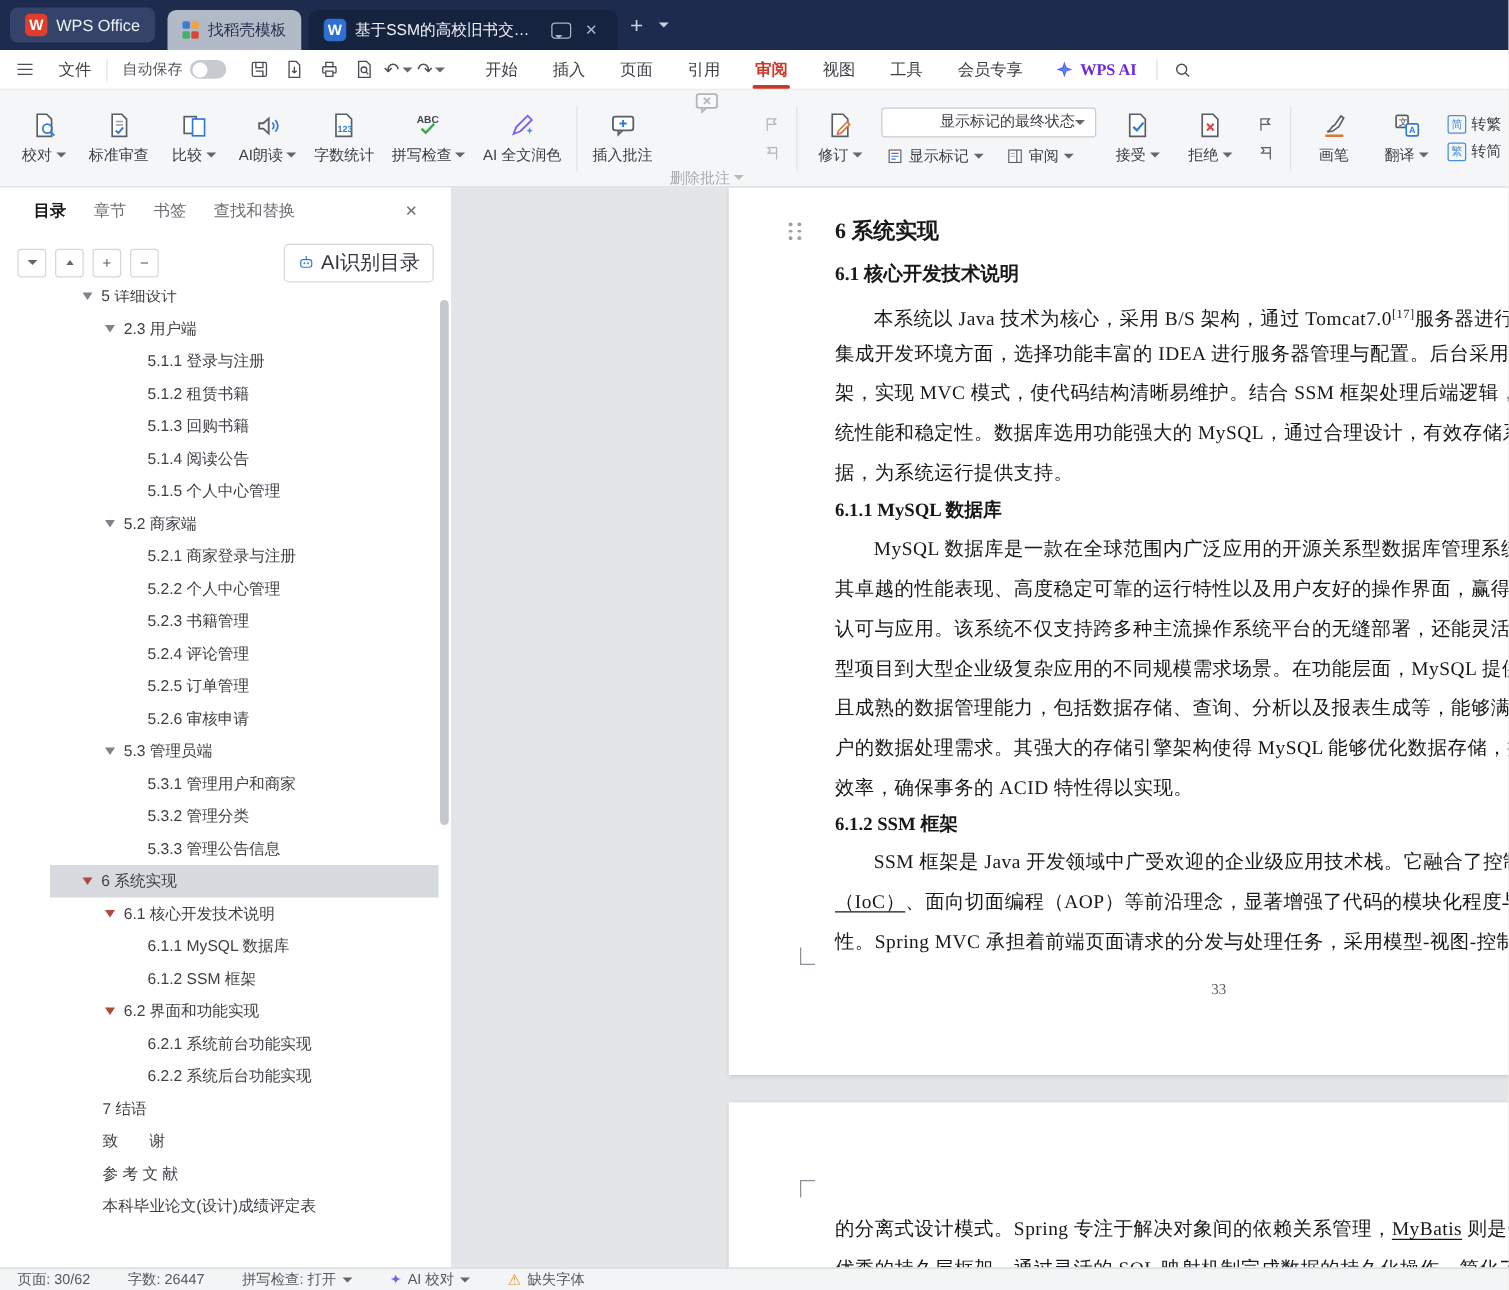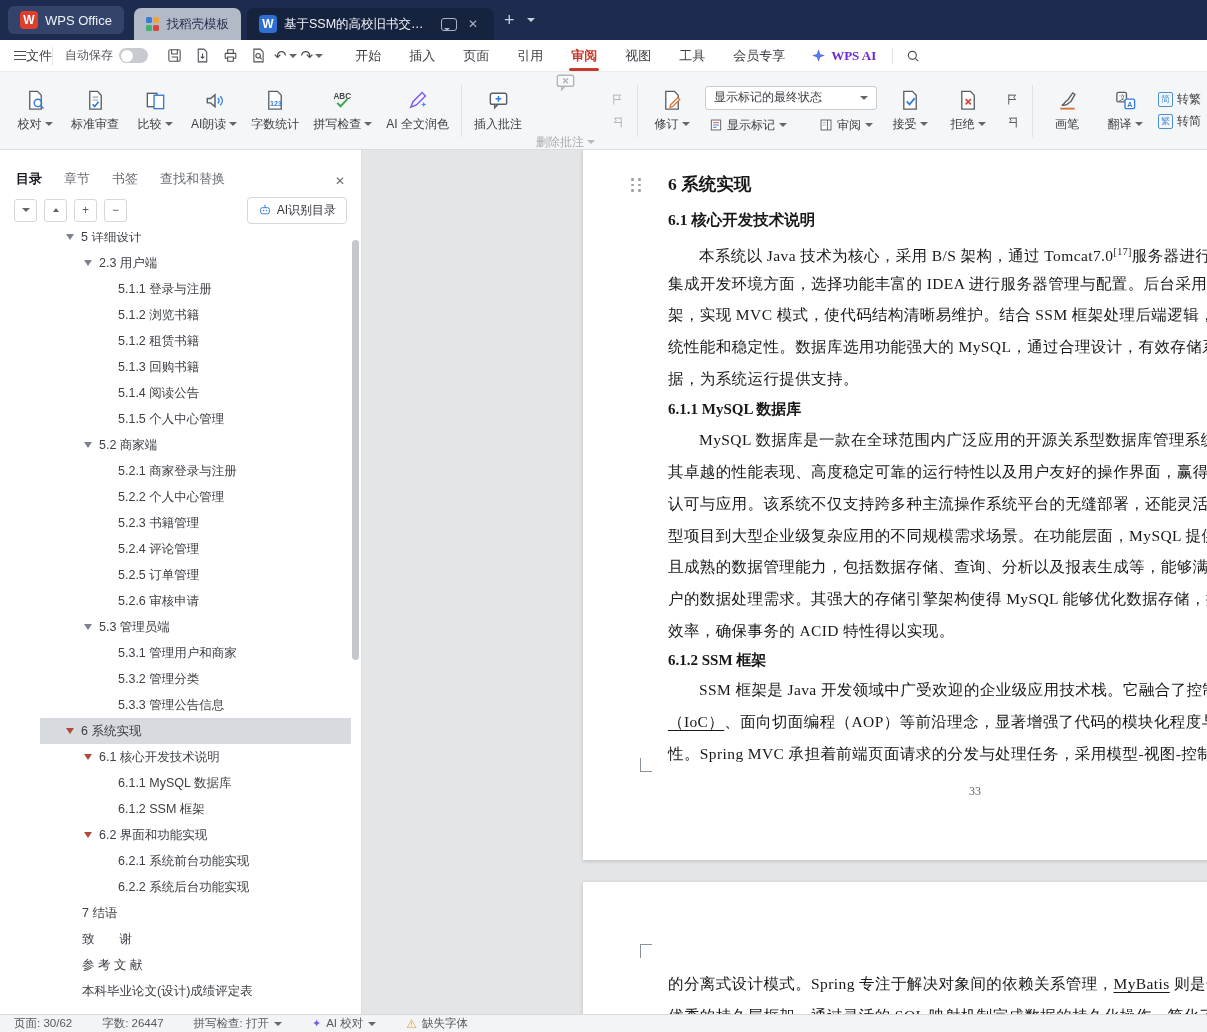--- a/index.html
+++ b/index.html
@@ -25,21 +25,21 @@
   .grid-ic i:nth-child(4){background:#d9453c;}
   .bubble-ic{width:14px;height:11px;border:1.4px solid #aab4c8;border-radius:3px;position:relative;}
   .bubble-ic:after{content:"";position:absolute;left:2px;bottom:-4px;border:3px solid transparent;border-top-color:#aab4c8;}
   .tb-close{color:#aab4c8;font-size:12px;padding:2px 4px;}
   .tb-plus{color:#c9d0de;font-size:18px;padding:0 10px;cursor:pointer;}
   .cdown{display:inline-block;width:0;height:0;border-left:4px solid transparent;border-right:4px solid transparent;border-top:4.5px solid #666;}
   .cdown.light{border-top-color:#c9d0de;margin-left:2px;}
 
   
   .menubar{position:absolute;top:40px;left:0;right:0;height:32px;background:#fff;display:flex;align-items:center;padding:0 14px;box-sizing:border-box;font-size:13px;color:#3c3f44;border-bottom:1px solid #ececec;}
-  .file-btn{display:flex;align-items:center;gap:0;cursor:pointer;border-right:1px solid #e4e4e4;}
+  .file-btn{display:flex;align-items:center;gap:21px;cursor:pointer;padding-right:12px;border-right:1px solid #e4e4e4;}
   .ham{display:inline-flex;flex-direction:column;gap:2.5px;}
   .ham i{width:12px;height:1.6px;background:#4a4d52;display:block;}
   .autosave{display:flex;align-items:center;gap:6px;margin:0 12px;font-size:12px;color:#55585e;}
   .tgl{width:29px;height:15px;border-radius:8px;background:#c7cad0;position:relative;cursor:pointer;}
   .tgl:after{content:"";position:absolute;left:1.5px;top:1.5px;width:12px;height:12px;border-radius:50%;background:#fff;}
   .mico{width:26px;height:24px;display:flex;align-items:center;justify-content:center;cursor:pointer;margin:0 1px;}
   .mico svg{width:17px;height:17px;}
   .undo-redo{display:flex;align-items:center;gap:2px;margin:0 2px;cursor:pointer;font-size:15px;color:#4a4d52;}
   .mtabs{display:flex;align-items:center;margin-left:16px;height:100%;}
   .mtab{padding:0 14px;height:100%;display:flex;align-items:center;cursor:pointer;position:relative;white-space:nowrap;}
@@ -53,37 +53,37 @@
   .ribbon{position:absolute;top:72px;left:0;right:0;height:78px;background:#f5f6f7;border-bottom:1px solid #d9dbdd;display:flex;align-items:center;padding:0 6px;box-sizing:border-box;white-space:nowrap;}
   .rgrp{display:flex;align-items:center;height:68px;}
   .rdiv{width:1px;height:52px;background:#e0e2e4;margin:0 5px;flex:0 0 auto;}
   .rb{display:flex;flex-direction:column;align-items:center;justify-content:center;gap:4px;padding:4px 7px;min-width:44px;font-size:12px;color:#3a3d42;border-radius:4px;cursor:pointer;}
   .rb svg{width:23px;height:23px;}
   .rlab{display:flex;align-items:center;gap:3px;}
   .dis{opacity:.42;gap:40px;}
   .rcol{display:flex;flex-direction:column;gap:5px;justify-content:center;margin:0 4px;}
   .rsmico{width:22px;height:18px;display:flex;align-items:center;justify-content:center;cursor:pointer;}
   .rsmico svg{width:15px;height:15px;}
-  .combo{width:172px;height:24px;border:1px solid #c9ccd1;background:#fff;border-radius:3px;display:flex;align-items:center;justify-content:space-between;padding:0 8px;font-size:12px;color:#3a3d42;cursor:pointer;box-sizing:border-box;}
+  .combo{width:172px;height:24px;border:1px solid #c9ccd1;background:#fff;border-radius:3px;display:flex;align-items:center;justify-content:flex-end;padding:0 8px;font-size:12px;color:#3a3d42;cursor:pointer;box-sizing:border-box;}
   .rsm{display:flex;align-items:center;gap:4px;font-size:12px;color:#3a3d42;cursor:pointer;padding:2px 4px;}
   .rsm svg{width:14px;height:14px;}
   .convrow{display:flex;align-items:center;gap:4px;font-size:12px;color:#3a3d42;cursor:pointer;}
   .chr{display:inline-flex;align-items:center;justify-content:center;width:13px;height:13px;border:1px solid #4a90d9;color:#4a90d9;font-size:9px;border-radius:2px;}
 
   
   .main{position:absolute;top:150px;left:0;right:0;bottom:18px;display:flex;}
   .sidebar{width:362px;background:#fff;border-right:1px solid #dcdcdc;position:relative;box-sizing:border-box;flex:0 0 auto;}
-  .sb-tabs{position:absolute;top:0;left:0;right:0;height:38px;display:flex;align-items:flex-end;padding:0 16px;gap:22px;font-size:13px;color:#6a6d73;box-sizing:border-box;}
+  .sb-tabs{position:absolute;top:0;left:0;right:0;height:38px;display:flex;align-items:center;padding:0 27px;gap:22px;font-size:13px;color:#6a6d73;box-sizing:border-box;}
   .sb-tab{cursor:pointer;}
   .sb-tab.active{color:#16181c;font-weight:bold;}
   .sb-close{margin-left:auto;color:#6a6d73;cursor:pointer;font-size:12px;}
   .sb-tools{position:absolute;top:38px;left:0;right:0;height:44px;display:flex;align-items:center;padding:0 14px;gap:7px;box-sizing:border-box;}
   .sqbtn{width:21px;height:21px;border:1px solid #d5d7da;border-radius:3px;display:flex;align-items:center;justify-content:center;color:#5a5d63;font-size:12px;cursor:pointer;background:#fff;}
   .cup{display:inline-block;width:0;height:0;border-left:3.5px solid transparent;border-right:3.5px solid transparent;border-bottom:4.5px solid #666;}
-  .ai-outline-btn{margin-left:auto;display:flex;align-items:center;gap:5px;border:1px solid #d5d7da;border-radius:4px;padding:4px 10px;font-size:12px;color:#33363b;cursor:pointer;background:#fff;}
+  .ai-outline-btn{margin-left:auto;display:flex;align-items:center;gap:5px;border:1px solid #d5d7da;border-radius:4px;padding:4px 10px;font-size:16px;color:#33363b;cursor:pointer;background:#fff;}
   .ai-outline-btn svg{width:14px;height:14px;}
   .tree{position:absolute;top:82px;left:0;right:10px;bottom:0;overflow:hidden;margin-left:40px;}
   .tree-inner{margin-top:-8px;}
   .ti{height:26px;display:flex;align-items:center;font-size:12.5px;color:#3d4045;padding-left:26px;cursor:pointer;white-space:nowrap;}
   .ti .arr{width:0;height:0;border-left:4.5px solid transparent;border-right:4.5px solid transparent;border-top:6px solid #7d838c;margin-right:7px;flex:0 0 auto;}
   .ti.hot .arr{border-top-color:#b0493c;}
   .ti.l2{padding-left:44px;}
   .ti.l3{padding-left:78px;}
   .ti.noarr{padding-left:42px;}
   .ti.sel{background:#d7dade;}
@@ -335,21 +335,21 @@
         <span class="rlab">
             <span>修订</span>
             <span class="cdown"></span>
           </span>
       </div>
       <div class="rcol">
         <div class="combo">
           <span>显示标记的最终状态</span>
             <span class="cdown"></span>
         </div>
-        <div style="display:flex;gap:24px;">
+        <div style="display:flex;gap:10px;">
           <div class="rsm">
             <svg viewBox="0 0 24 24">
                 <rect x="4" y="3.5" width="16" height="17" fill="#fff" stroke="#585f66" stroke-width="1.6"></rect>
                 <path d="M7 8h10" stroke="#d9453c" stroke-width="1.6"></path>
                 <path d="M7 12h10M7 16h6" stroke="#2f7bd9" stroke-width="1.6"></path>
               </svg>
             <span>显示标记</span>
               <span class="cdown"></span>
           </div>
           <div class="rsm">
@@ -471,23 +471,20 @@
           <div class="ti">
               <span class="arr"></span>
               <span>5 详细设计</span>
             </div>
           <div class="ti l2">
               <span class="arr"></span>
               <span>2.3 用户端</span>
             </div>
           <div class="ti l3">
               <span>5.1.1 登录与注册</span>
-            </div>
-          <div class="ti l3">
-              <span>5.1.2 浏览书籍</span>
             </div>
           <div class="ti l3">
               <span>5.1.2 租赁书籍</span>
             </div>
           <div class="ti l3">
               <span>5.1.3 回购书籍</span>
             </div>
           <div class="ti l3">
               <span>5.1.4 阅读公告</span>
             </div>

